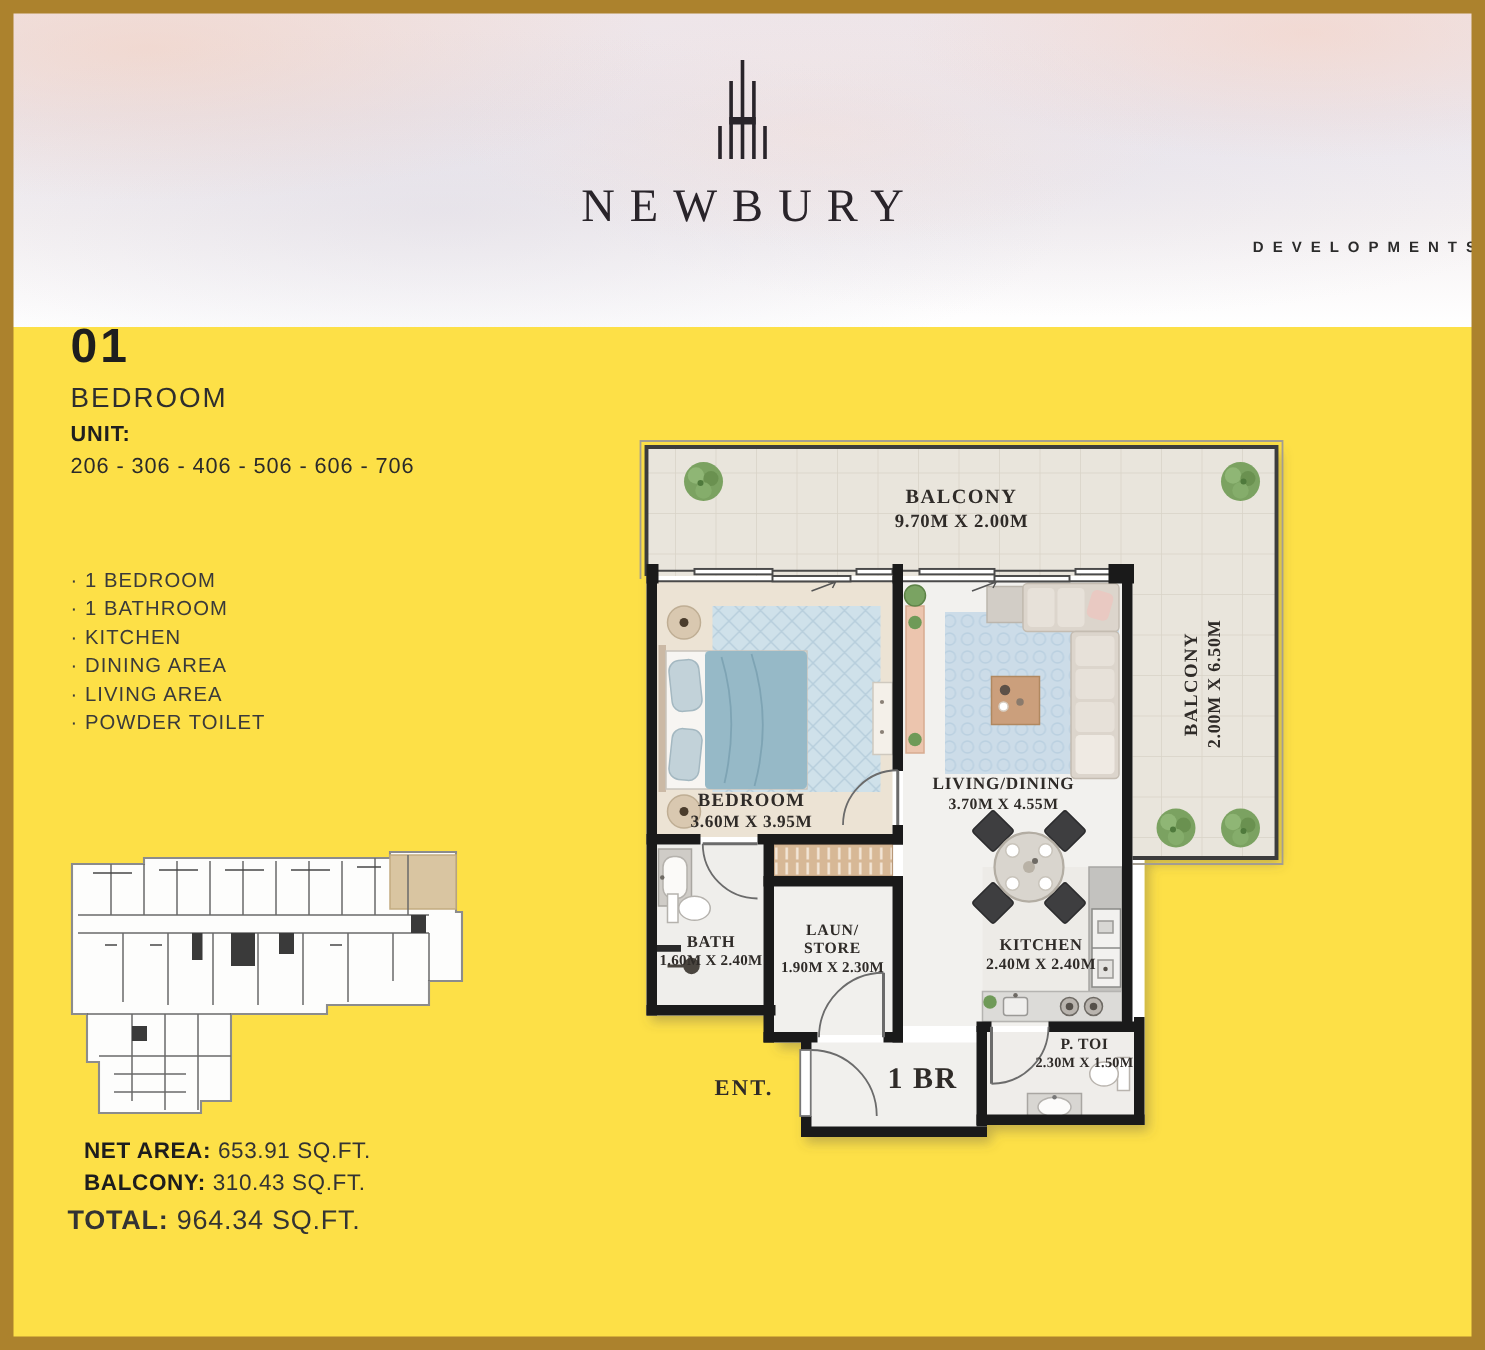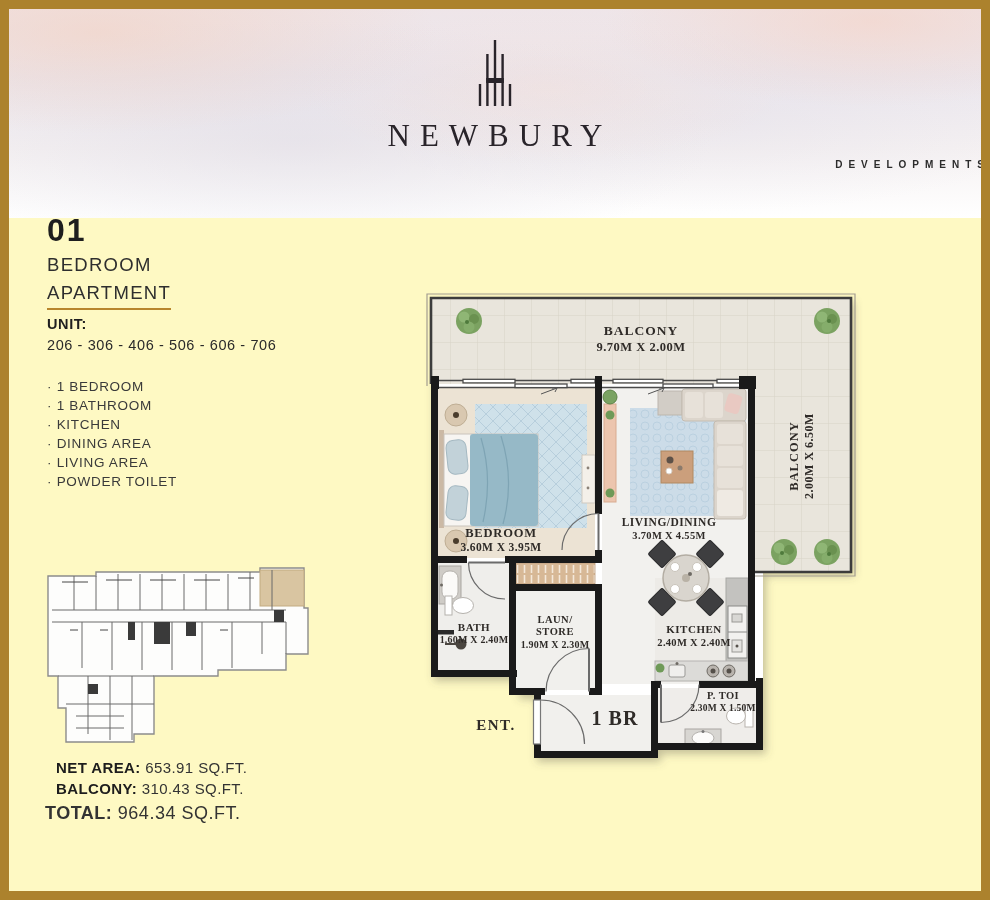--- a/index.html
+++ b/index.html
@@ -1,17 +1,17 @@
 <!DOCTYPE html>
 <html><head>
 <meta charset="utf-8">
 <style>
   * { margin:0; padding:0; box-sizing:border-box; }
   body { background:#fff; font-family:"Liberation Sans", sans-serif; }
-  .canvas { position:relative; width:990px; height:900px; background:#fef9c3; overflow:hidden; }
+  .canvas { position:relative; width:990px; height:900px; background:#fde047; overflow:hidden; }
   .gold-frame { position:absolute; inset:0; border:9px solid #ac822d; pointer-events:none; z-index:50; }
   .sky {
     position:absolute; left:0; top:0; width:990px; height:218px;
     background:
       radial-gradient(55% 75% at 10% 15%, rgba(243,206,188,.55), transparent 62%),
       radial-gradient(45% 65% at 88% 10%, rgba(245,208,193,.55), transparent 60%),
       radial-gradient(38% 55% at 55% 40%, rgba(249,223,212,.38), transparent 65%),
       radial-gradient(60% 80% at 30% 65%, rgba(214,211,224,.42), transparent 70%),
       radial-gradient(50% 60% at 72% 55%, rgba(222,219,230,.35), transparent 70%),
       linear-gradient(180deg,#efe5e8 0%,#ebe7ee 35%,#f5f1f2 68%,#ffffff 100%);
@@ -55,21 +55,20 @@
         <rect x="26.2" y="40" width="17.6" height="5"></rect>
       </g>
     </svg>
     <div class="logo-name">NEWBURY</div>
     <div class="logo-tag">DEVELOPMENTS</div>
   </div>
 
   <div class="title-block">
     <div class="t-num">01</div>
     <div class="t-line">BEDROOM</div>
-    <div><span class="t-line2">APARTMENT</span></div>
     <div class="unit-label">UNIT:</div>
     <div class="unit-nums">206 - 306 - 406 - 506 - 606 - 706</div>
   </div>
 
   <ul class="features">
     <li>· 1 BEDROOM</li>
     <li>· 1 BATHROOM</li>
     <li>· KITCHEN</li>
     <li>· DINING AREA</li>
     <li>· LIVING AREA</li>

